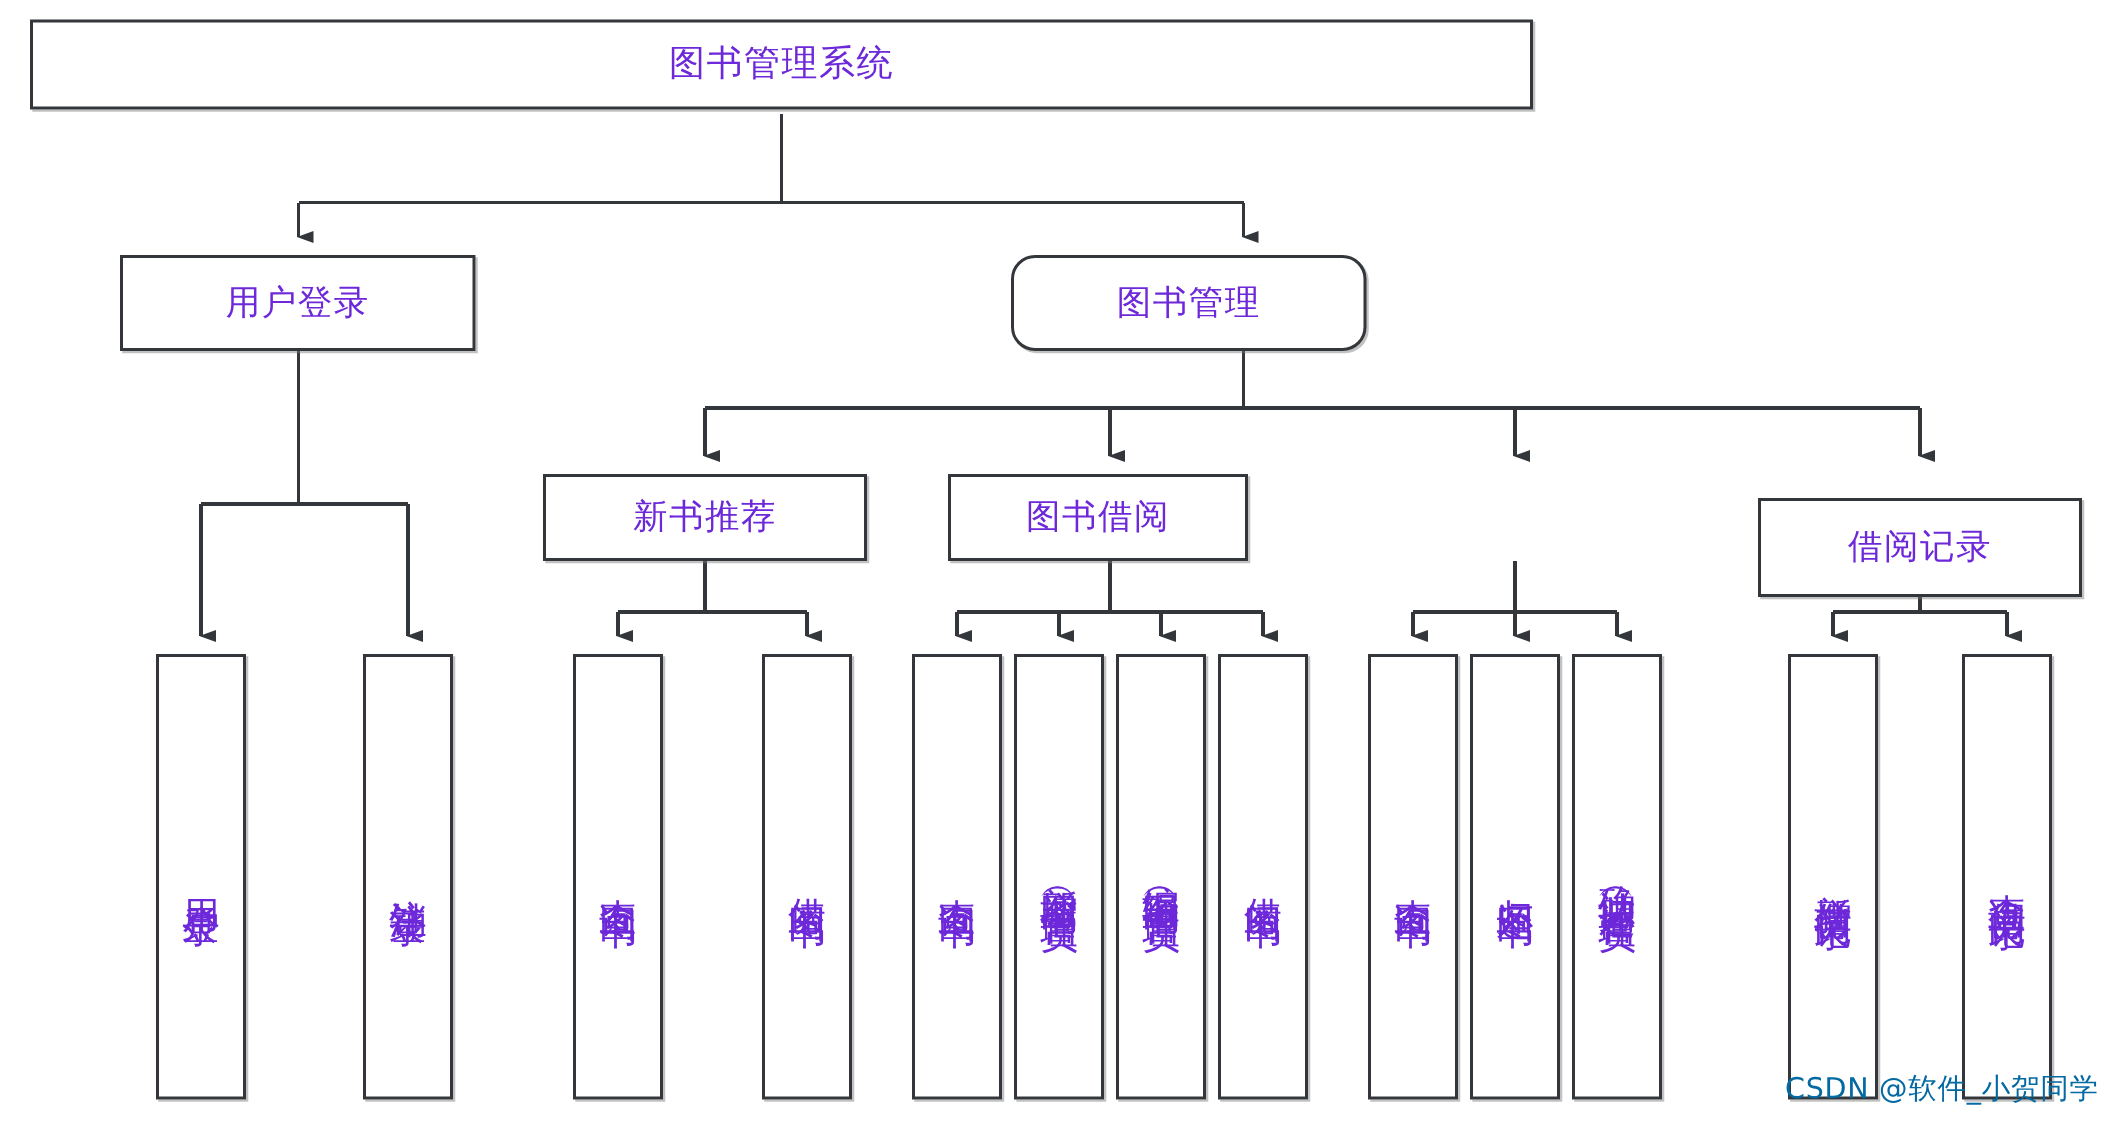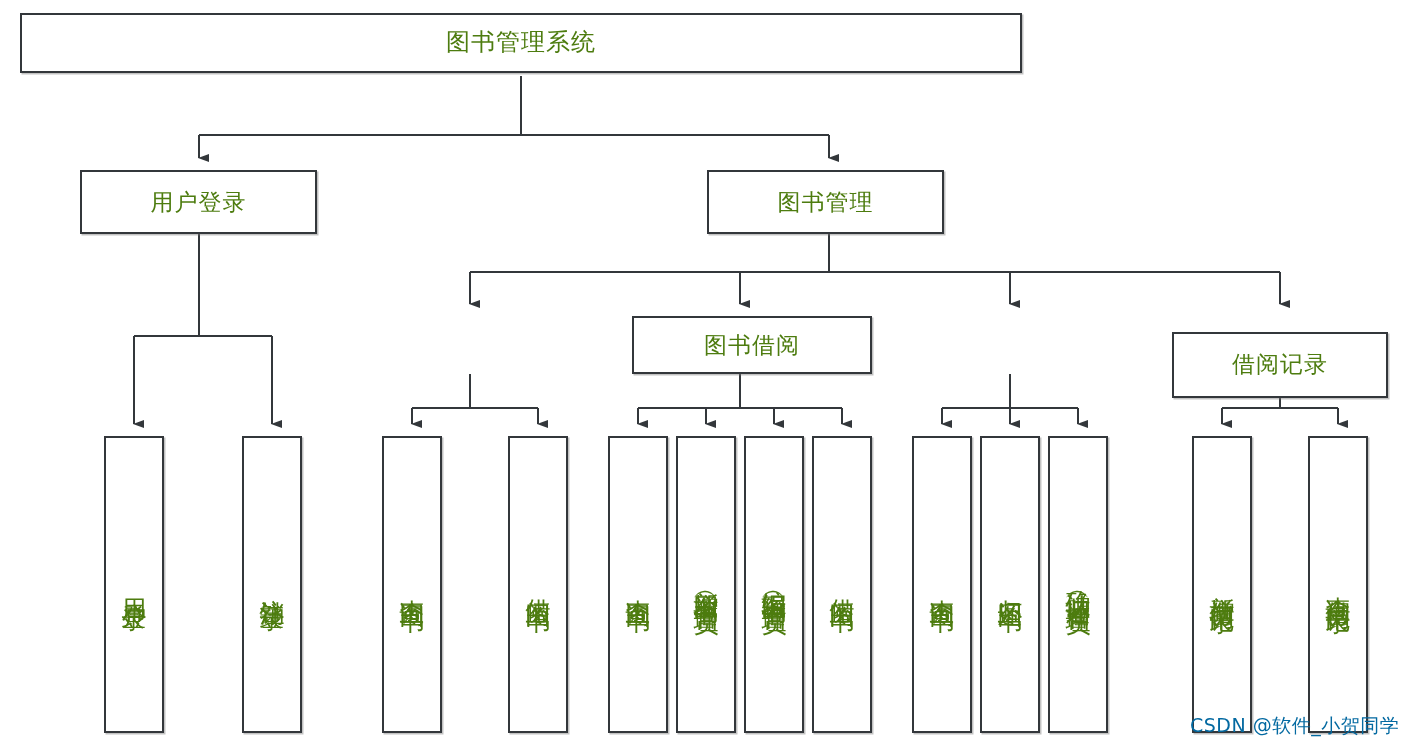--- a/index.html
+++ b/index.html
@@ -34,21 +34,21 @@
     box-shadow: 1.5px 1.5px 0 0 rgba(120,120,120,0.45);
     display: flex;
     align-items: center;
     justify-content: center;
     color: #1b1f23;
   }
   .node .label {
     display: block;
     text-align: center;
     line-height: 1.15;
-    color: #4d7c0f;
+    color: #6d28d9;
   }
   
   .node.h .label {
     font-size: 23px;
     letter-spacing: 1px;
     white-space: nowrap;
   }
   .node.root .label {
     font-size: 24px;
   }
@@ -134,26 +134,29 @@
   </svg>
 
   <div class="node h root" style="left:20px; top:13px; width:1002px; height:60px;">
     <span class="label">图书管理系统</span>
   </div>
 
   <div class="node h" style="left:80px; top:170px; width:237px; height:64px;">
     <span class="label">用户登录</span>
   </div>
 
-  <div class="node h" style="left:707px; top:170px; width:237px; height:64px;">
+  <div class="node h" style="left:674px; top:170px; width:237px; height:64px;border-radius:16px;">
     <span class="label">图书管理</span>
   </div>
 
-
-  <div class="node h" style="left:632px; top:316px; width:240px; height:58px;">
+  <div class="node h" style="left:362px; top:316px; width:216px; height:58px;">
+    <span class="label">新书推荐</span>
+  </div>
+
+  <div class="node h" style="left:632px; top:316px; width:200px; height:58px;">
     <span class="label">图书借阅</span>
   </div>
 
 
   <div class="node h" style="left:1172px; top:332px; width:216px; height:66px;font-family:Liberation Serif, serif;">
     <span class="label">借阅记录</span>
   </div>
 
   <div class="node v" style="left:104px; top:436px; width:60px; height:297px;">
     <span class="label">用户登录</span>

